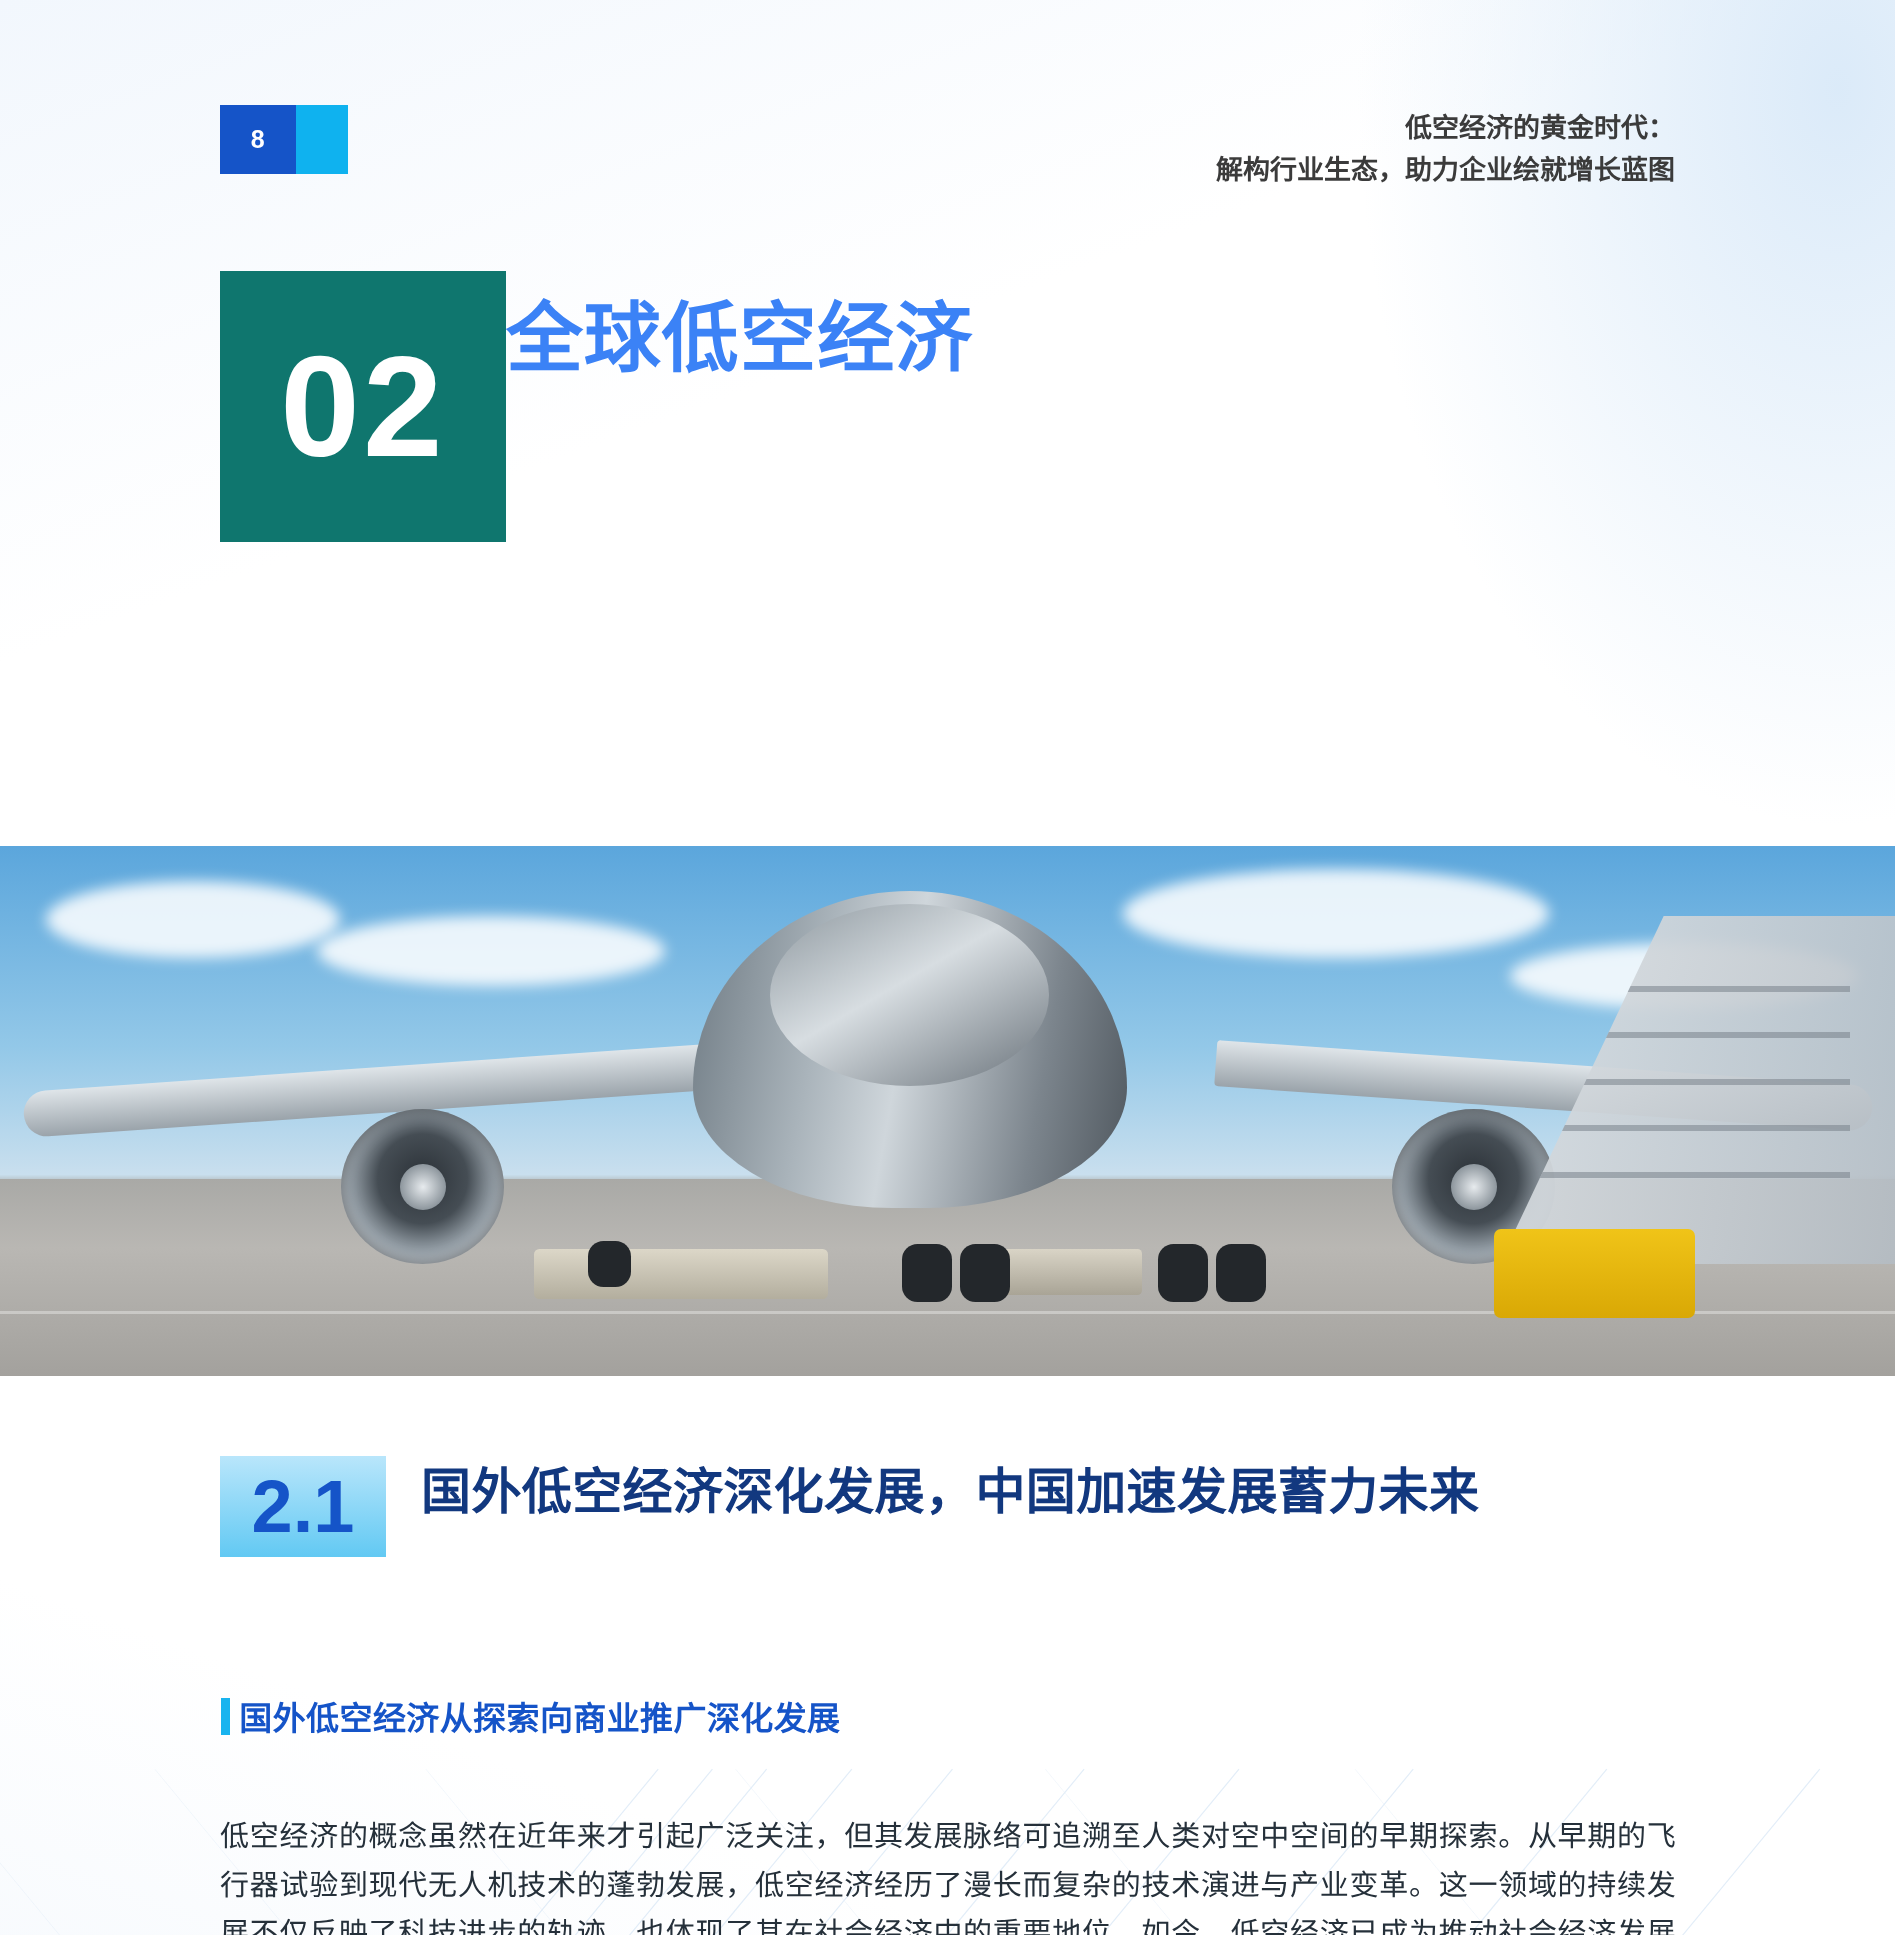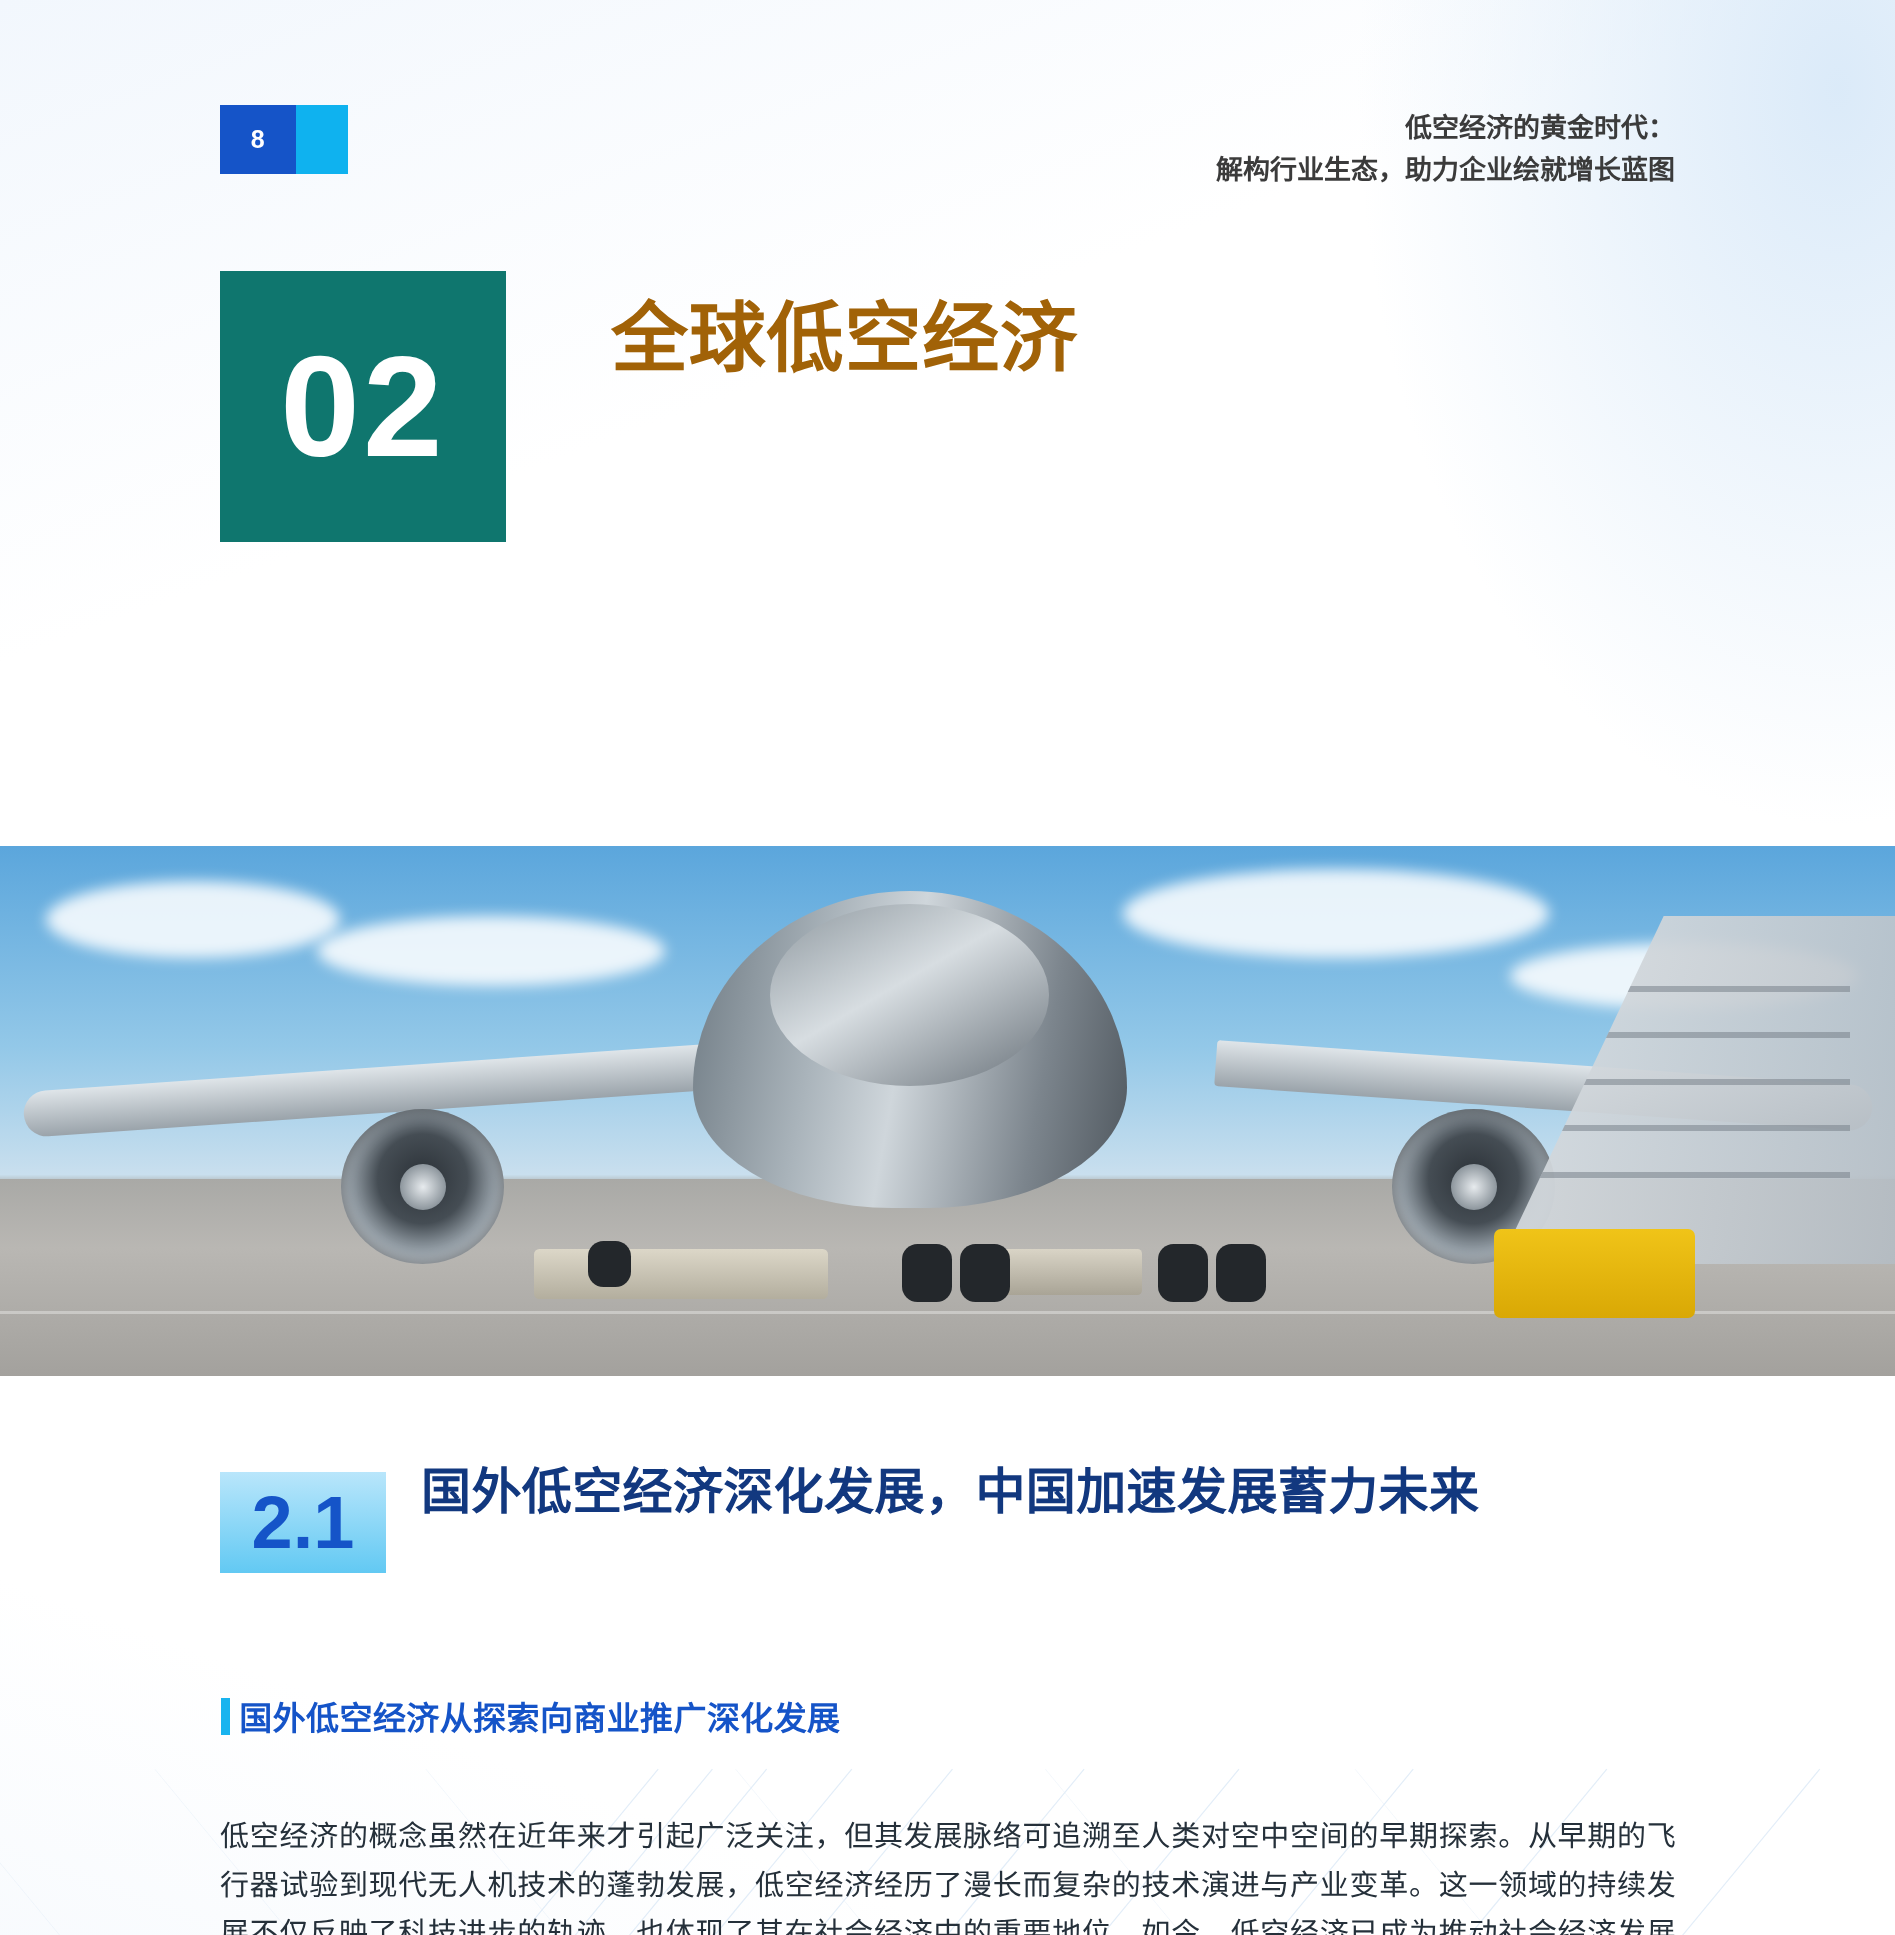--- a/index.html
+++ b/index.html
@@ -113,23 +113,22 @@
     background: #0f766e;
     color: #ffffff;
     display: flex;
     align-items: center;
     justify-content: center;
     font-size: 143px;
     font-weight: bold;
     letter-spacing: 3.1px;
   }
   .chapter-title {
-    margin-left: 105px;
     margin-top: 15.5px;
-    color: #a16207;
+    color: #3b82f6;
     font-size: 77px;
     font-weight: bold;
     line-height: 1.35;
     letter-spacing: 0.8px;
   }
   .chapter-title .t2 { display: block; }
 
   
   .hero {
     position: absolute;
@@ -290,21 +289,20 @@
     height: 101px;
     background: linear-gradient(180deg, #b9e6fb 0%, #62c9f3 100%);
     color: #1554c8;
     font-size: 74px;
     font-weight: bold;
     display: flex;
     align-items: center;
     justify-content: center;
     flex: none;
     letter-spacing: 0px;
-    margin-top: 16px;
   }
   .section-title {
     margin-left: 35px;
     color: #12387f;
     font-size: 50px;
     font-weight: bold;
     line-height: 1.45;
     letter-spacing: 0.4px;
   }
 

